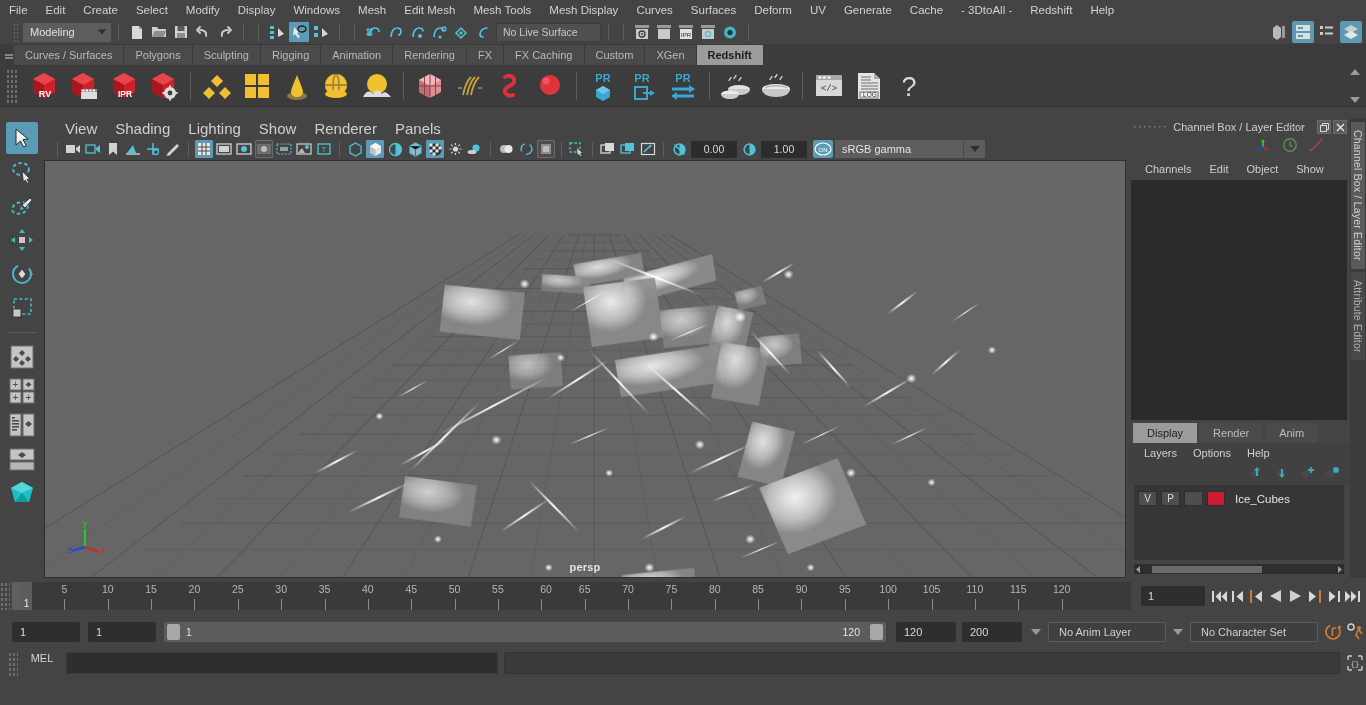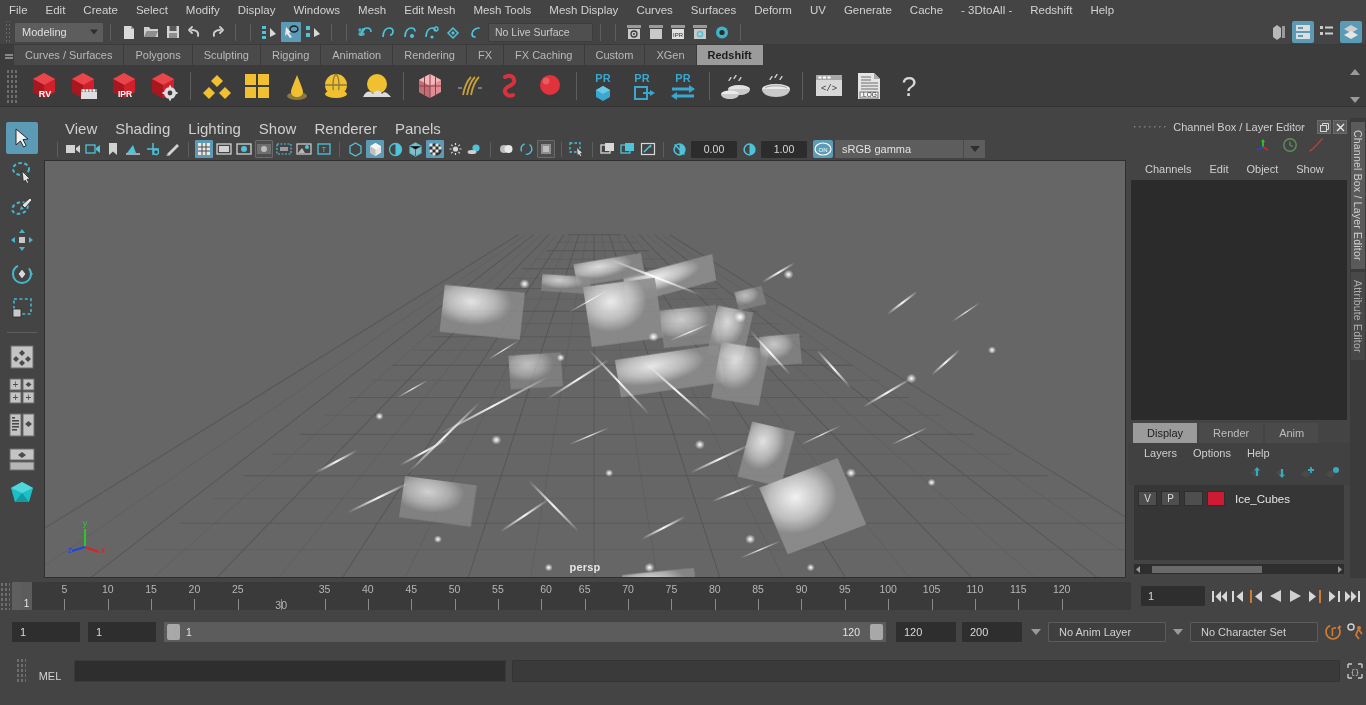--- a/index.html
+++ b/index.html
@@ -18,21 +18,21 @@
     padding-left:0; gap:0px;
   }
   .menubar .mi{
     font-size:11.5px; color:#d2d2d2; padding:0 9px; line-height:20px;
     white-space:nowrap; cursor:default;
   }
 
   
   .statusbar{
     height:25px; background:#444444; display:flex; align-items:center;
-    padding-left:4px; gap:0;
+    padding-left:12px; gap:0;
     border-bottom:1px solid #3a3a3a;
   }
   .grip{
     width:8px; height:22px; margin-right:3px;
     background-image:radial-gradient(#6e6e6e 1px, transparent 1px);
     background-size:3px 4px; background-position:1px 2px; opacity:.85;
   }
   .mode-select{
     width:88px; height:19px; background:#5d5d5d; border:none; color:#e0e0e0;
     font-size:11px; display:flex; align-items:center; padding-left:7px;
@@ -237,21 +237,21 @@
   .dropicon i{width:0;height:0;border-left:5px solid transparent;border-right:5px solid transparent;border-top:6px solid #9a9a9a;}
   .combobox{
     height:20px;background:#3f3f3f;border:1px solid #5c5c5c;color:#d0d0d0;font-size:11px;
     display:flex;align-items:center;padding:0 10px;margin-right:4px;border-radius:1px;
   }
   .orangeicon{ width:22px;height:22px;display:flex;align-items:center;justify-content:center;}
 
   
   .mel-row{
     position:absolute;left:0;top:652px;width:1366px;height:30px;background:#444444;
-    display:flex;align-items:flex-end;padding-left:16px;
+    display:flex;align-items:flex-start;padding-left:8px;
   }
   .mel-grip{ width:10px;height:24px;background-image:radial-gradient(#6e6e6e 1px,transparent 1px);background-size:4px 5px;}
   .mel-lbl{ font-size:11px;color:#d2d2d2;width:48px;text-align:center;}
   .mel-in{ width:432px;height:22px;background:#2e2e2e;border:1px solid #3a3a3a;border-radius:1px;}
   .mel-out{ flex:1;height:22px;background:#3a3a3a;border:1px solid #343434;margin-left:6px;margin-right:4px;border-radius:1px;}
   .mel-btn{ width:22px;height:22px;display:flex;align-items:center;justify-content:center;}
 
   
   .helpbar{
     position:absolute;left:0;top:683px;width:1366px;height:22px;background:#444444;
@@ -1322,21 +1322,21 @@
         <div class="tl-lbl" style="left: 43.3607px;">5</div>
         <div class="tl-tick" style="left: 86.7213px;"></div>
         <div class="tl-lbl" style="left: 86.7213px;">10</div>
         <div class="tl-tick" style="left: 130.082px;"></div>
         <div class="tl-lbl" style="left: 130.082px;">15</div>
         <div class="tl-tick" style="left: 173.443px;"></div>
         <div class="tl-lbl" style="left: 173.443px;">20</div>
         <div class="tl-tick" style="left: 216.803px;"></div>
         <div class="tl-lbl" style="left: 216.803px;">25</div>
         <div class="tl-tick" style="left: 260.164px;"></div>
-        <div class="tl-lbl" style="left: 260.164px; margin-top: 16px;">30</div>
+        <div class="tl-lbl" style="left: 260.164px;">30</div>
         <div class="tl-tick" style="left: 303.525px;"></div>
         <div class="tl-lbl" style="left: 303.525px;">35</div>
         <div class="tl-tick" style="left: 346.885px;"></div>
         <div class="tl-lbl" style="left: 346.885px;">40</div>
         <div class="tl-tick" style="left: 390.246px;"></div>
         <div class="tl-lbl" style="left: 390.246px;">45</div>
         <div class="tl-tick" style="left: 433.607px;"></div>
         <div class="tl-lbl" style="left: 433.607px;">50</div>
         <div class="tl-tick" style="left: 476.967px;"></div>
         <div class="tl-lbl" style="left: 476.967px;">55</div>

